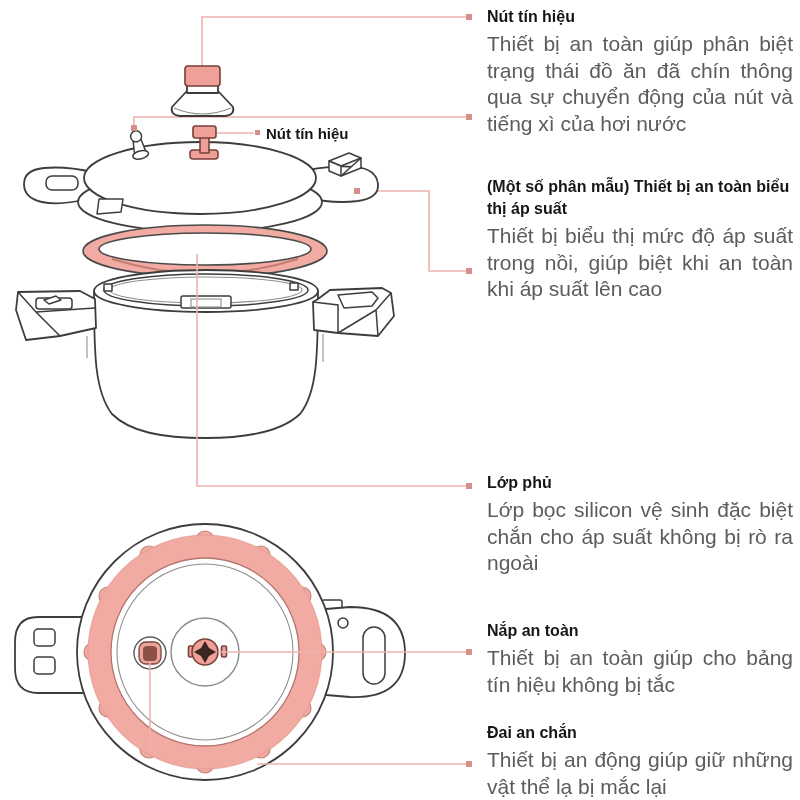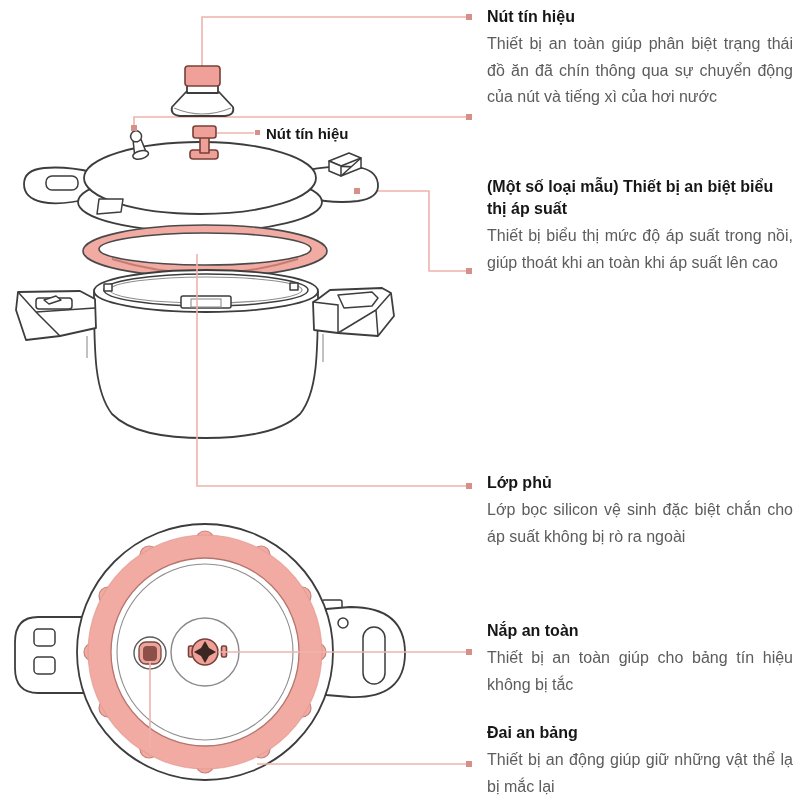--- a/index.html
+++ b/index.html
@@ -13,21 +13,21 @@
   .thin{fill:none;stroke:#8e8e8e;stroke-width:1.1;}
   .pk{fill:#efa098;stroke:#774038;stroke-width:1.6;stroke-linejoin:round;}
   .ring{fill:#f1aba3;fill-rule:evenodd;}
   .ringEdge{fill:none;stroke:#b5746c;stroke-width:1.3;}
   .cl{fill:none;stroke:#eeb3ad;stroke-width:1.6;}
   .mk{fill:#d98f89;}
   .svglabel{font-family:"Liberation Sans",sans-serif;font-size:15px;font-weight:bold;fill:#161616;}
   
   .sec{position:absolute;left:487px;width:306px;}
   .sec h3{margin:0 0 3px 0;font-size:16px;line-height:22px;font-weight:bold;color:#161616;}
-  .sec p{margin:0;font-size:16px;line-height:26.5px;color:#5c5c5c;text-align:justify;}
+  .sec p{margin:0;font-size:21px;line-height:26.5px;color:#5c5c5c;text-align:justify;}
 </style>
 </head>
 <body>
 
 <div id="page">
 
   <svg id="diagram" viewBox="0 0 480 800" xmlns="http://www.w3.org/2000/svg">
 
     <path class="cl" d="M202,66 L202,17 L469,17"></path>
     <path class="cl" d="M134,128 L134,117 L469,117"></path>
@@ -175,35 +175,35 @@
     </g>
   </svg>
 
   <div class="sec" style="top:6px">
     <h3>Nút tín hiệu</h3>
     <p>Thiết bị an toàn giúp phân biệt trạng thái đồ ăn đã chín thông qua sự chuyển động của nút và tiếng xì của hơi nước</p>
   </div>
 
 
   <div class="sec" style="top:176px">
-    <h3>(Một số loại mẫu) Thiết bị an biệt biểu thị áp suất</h3>
-    <p>Thiết bị biểu thị mức độ áp suất trong nồi, giúp thoát khi an toàn khi áp suất lên cao</p>
+    <h3>(Một số phân mẫu) Thiết bị an toàn biểu thị áp suất</h3>
+    <p>Thiết bị biểu thị mức độ áp suất trong nồi, giúp biệt khi an toàn khi áp suất lên cao</p>
   </div>
 
   <div class="sec" style="top:266px">
   </div>
 
   <div class="sec" style="top:472px">
     <h3>Lớp phủ</h3>
     <p>Lớp bọc silicon vệ sinh đặc biệt chắn cho áp suất không bị rò ra ngoài</p>
   </div>
 
   <div class="sec" style="top:620px">
     <h3>Nắp an toàn</h3>
     <p>Thiết bị an toàn giúp cho bảng tín hiệu không bị tắc</p>
   </div>
 
   <div class="sec" style="top:722px">
-    <h3>Đai an bảng</h3>
+    <h3>Đai an chắn</h3>
     <p>Thiết bị an động giúp giữ những vật thể lạ bị mắc lại</p>
   </div>
 
 </div>
 
 </body></html>

